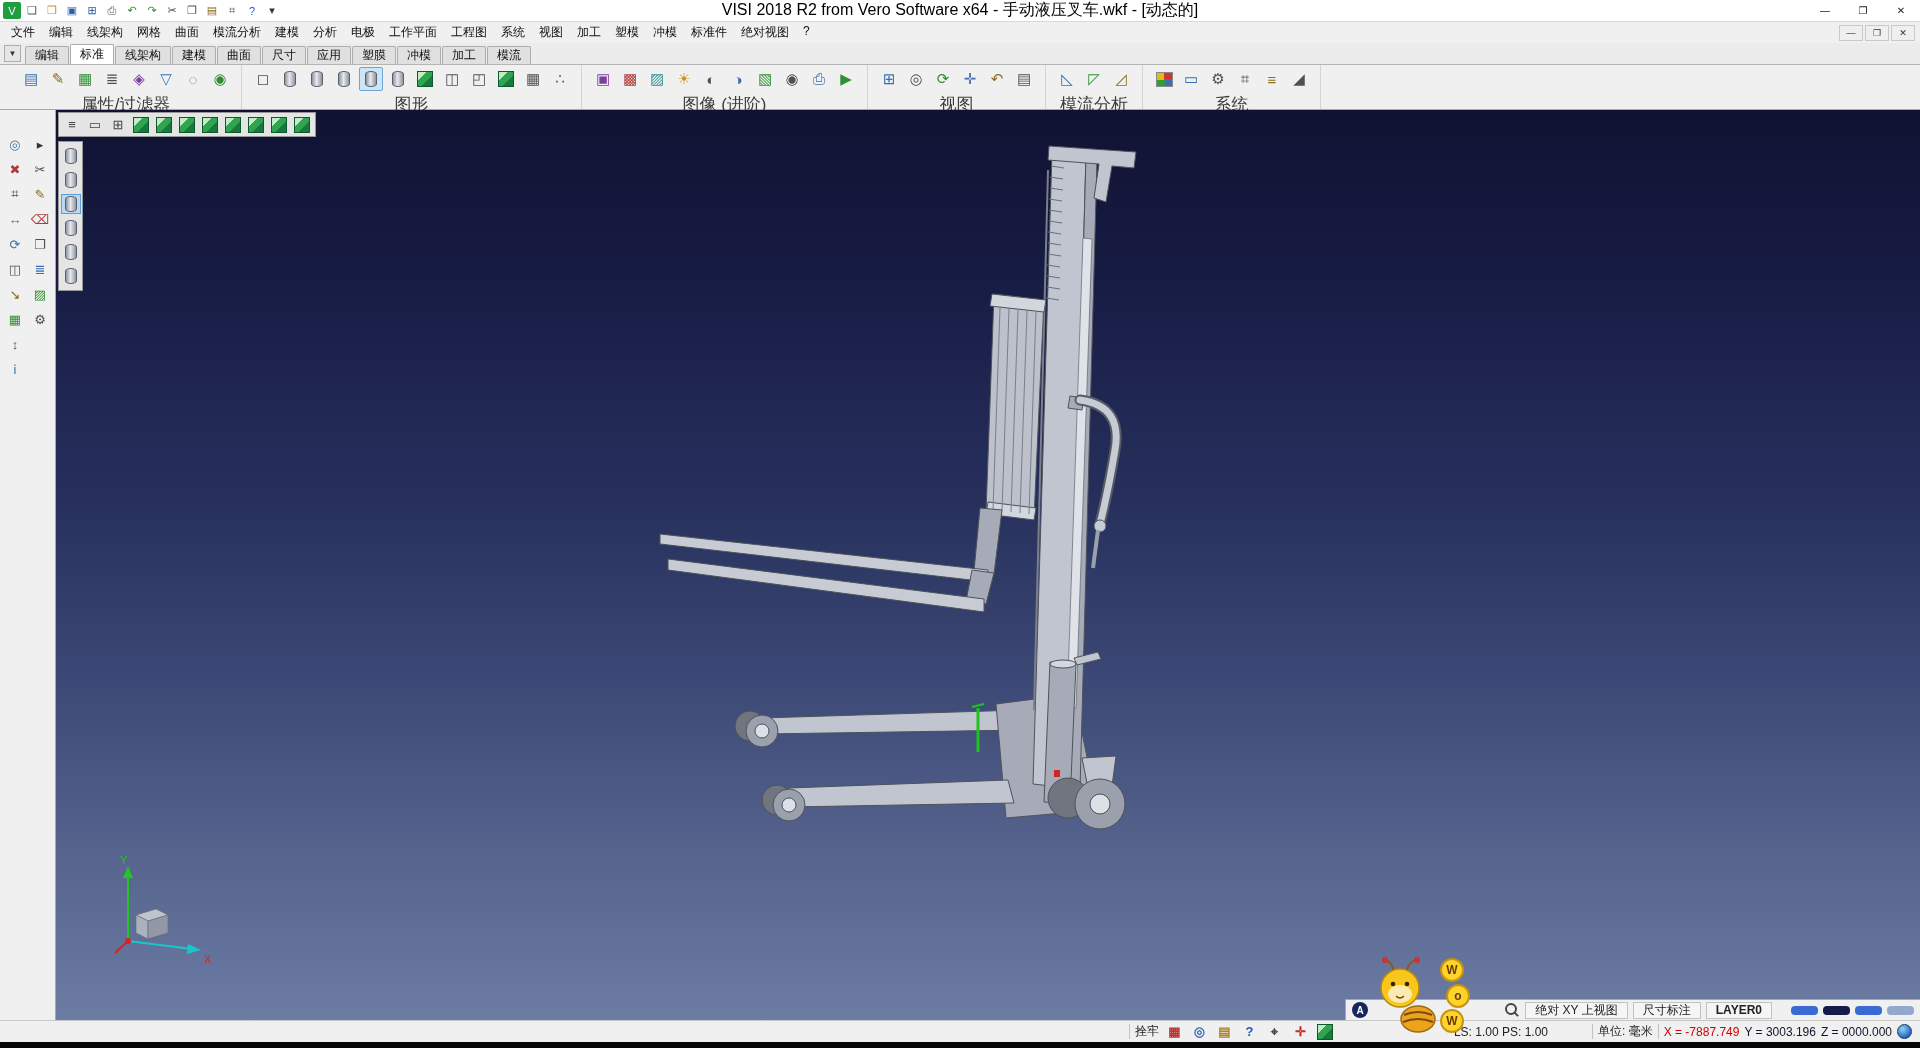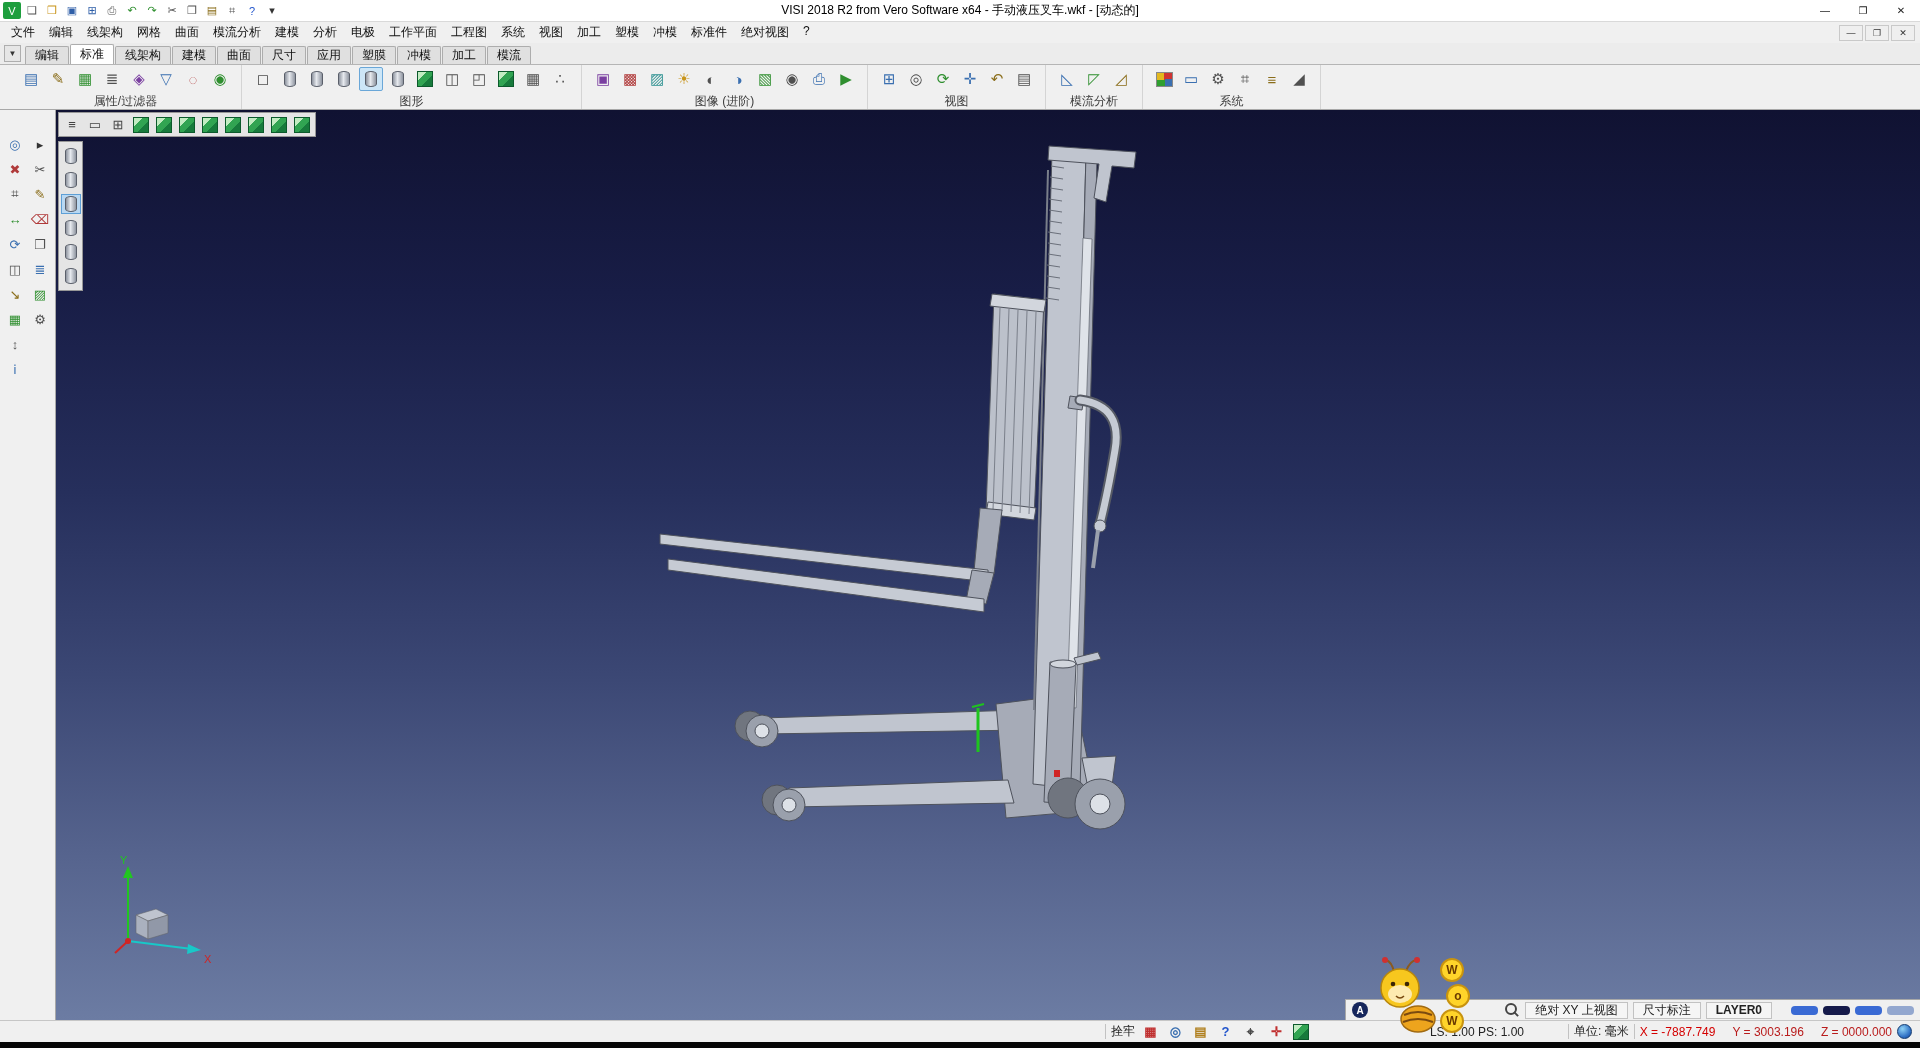--- a/index.html
+++ b/index.html
@@ -3,41 +3,41 @@
 <meta charset="utf-8">
 <style>
   * { margin:0; padding:0; box-sizing:border-box; }
   html,body { width:1920px; height:1048px; overflow:hidden; }
   body { font-family:"Liberation Sans", sans-serif; background:#f0f0f0; position:relative; font-size:12px; color:#111; }
 
   
   .titlebar { position:absolute; top:0; left:0; right:0; height:22px; background:#ffffff; border-bottom:1px solid #d9d9d9; display:flex; align-items:center; }
   .quickbar { display:flex; align-items:center; gap:2px; padding-left:3px; }
   .qicon { width:18px; height:17px; display:flex; align-items:center; justify-content:center; font-size:11px; border-radius:2px; }
-  .win-title { position:absolute; left:50%; transform:translateX(-50%); font-size:12px; color:#000; white-space:nowrap; }
+  .win-title { position:absolute; left:50%; transform:translateX(-50%); font-size:16px; color:#000; white-space:nowrap; }
   .win-controls { margin-left:auto; display:flex; height:100%; }
   .win-btn { width:38px; height:100%; display:flex; align-items:center; justify-content:center; font-size:10px; color:#222; }
 
   
   .menubar { position:absolute; top:22px; left:0; right:0; height:21px; background:#f0f0f0; display:flex; align-items:center; padding-left:4px; }
   .menu-item { padding:2px 7px; font-size:12px; white-space:nowrap; }
   .mdi { margin-left:auto; display:flex; gap:2px; padding-right:5px; }
   .mdi-btn { width:24px; height:16px; display:flex; align-items:center; justify-content:center; font-size:9px; color:#333; border:1px solid #c9c9c9; background:#efefef; }
 
   
   .tabbar { position:absolute; top:43px; left:0; right:0; height:22px; background:#ececec; display:flex; align-items:flex-end; padding-left:3px; border-bottom:1px solid #b5b5b5; }
   .tab-dropdown { width:17px; height:17px; margin:0 4px 2px 1px; border:1px solid #aeaeae; background:#e6e6e6; font-size:8px; display:flex; align-items:center; justify-content:center; color:#333; }
   .tab { font-size:12px; padding:0 9px; height:18px; display:flex; align-items:center; background:#e0e0e0; border:1px solid #adadad; border-bottom:none; border-radius:2px 2px 0 0; margin-right:1px; white-space:nowrap; }
   .tab.active { background:#ffffff; height:20px; }
 
   
   .toolbar { position:absolute; top:65px; left:0; right:0; height:45px; background:#f0f0f0; border-bottom:1px solid #a8a8a8; display:flex; align-items:stretch; padding-left:10px; }
   .tgroup { display:flex; flex-direction:column; padding:2px 9px 0; border-right:1px solid #d4d4d4; }
   .tg-icons { display:flex; align-items:center; gap:3px; height:27px; }
-  .tg-label { font-size:12px; color:#3c3c3c; text-align:center; padding-top:2px; }
+  .tg-label { font-size:17px; color:#3c3c3c; text-align:center; padding-top:2px; }
   .ticon { width:24px; height:24px; display:flex; align-items:center; justify-content:center; font-size:15px; border:1px solid transparent; border-radius:2px; }
   .ticon.active { background:#cde6f7; border-color:#6aa7d8; }
 
   
   .main { position:absolute; top:110px; left:0; right:0; bottom:28px; display:flex; }
   .leftpanel { width:56px; background:#f0f0f0; border-right:1px solid #a8a8a8; padding-top:24px; display:flex; justify-content:center; gap:5px; }
   .lcol { display:flex; flex-direction:column; gap:5px; }
   .licon { width:20px; height:20px; display:flex; align-items:center; justify-content:center; font-size:13px; }
 
   .viewport { flex:1; position:relative; overflow:hidden;
@@ -67,21 +67,21 @@
   .status-top { position:absolute; right:0; bottom:0; height:21px; width:575px; background:#f0f0f0; border-top:1px solid #a8a8a8; border-left:1px solid #a8a8a8; display:flex; align-items:center; gap:5px; padding:0 6px; font-size:12px; z-index:10; }
   .a-badge { width:16px; height:16px; border-radius:50%; background:#16265c; color:#fff; font-size:10px; font-weight:bold; display:flex; align-items:center; justify-content:center; }
   .sbox { border:1px solid #c2c2c2; background:#f5f5f5; height:17px; display:flex; align-items:center; padding:0 9px; white-space:nowrap; color:#222; }
   .sbox.bold { font-weight:bold; }
   .bar { width:27px; height:9px; border-radius:4px; display:block; }
 
   .status-bottom { position:absolute; left:0; right:0; bottom:6px; height:22px; background:#f0f0f0; border-top:1px solid #c6c6c6; display:flex; align-items:center; padding:0 8px; gap:5px; font-size:12px; }
   .sicon { width:21px; height:18px; display:flex; align-items:center; justify-content:center; font-size:13px; font-weight:bold; }
   .sep { width:1px; height:15px; background:#c2c2c2; }
   .coord-x { color:#d40000; white-space:nowrap; }
-  .coord { color:#b91c1c; white-space:nowrap;margin-left:12px; }
+  .coord { color:#0f172a; white-space:nowrap; }
   .stext { white-space:nowrap; color:#222; }
 
   .taskbar { position:absolute; left:0; right:0; bottom:0; height:6px; background:#060606; }
 
   .mascot { position:absolute; left:1372px; top:956px; width:106px; height:82px; z-index:40; }
 </style>
 </head>
 <body>
 
 <div class="titlebar">

